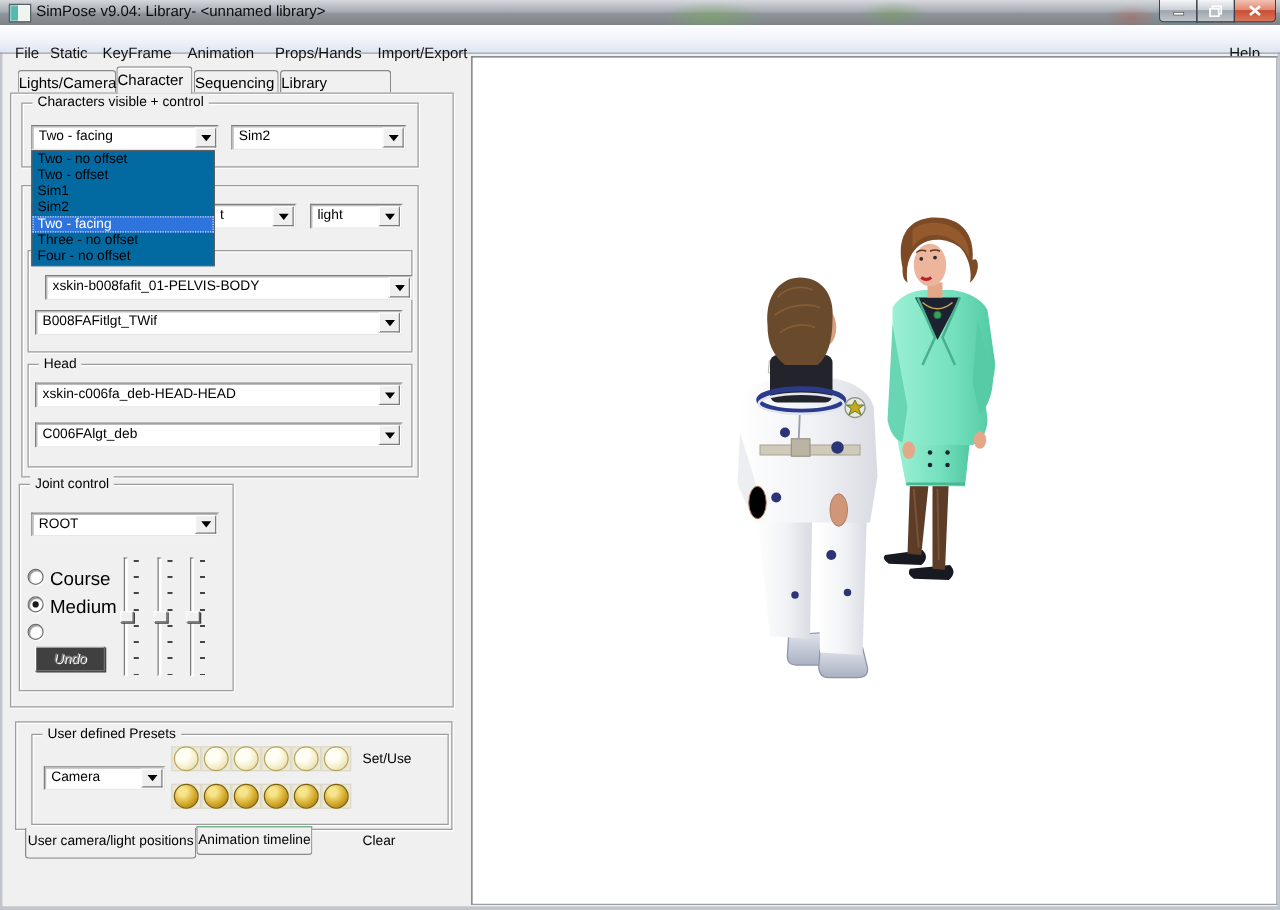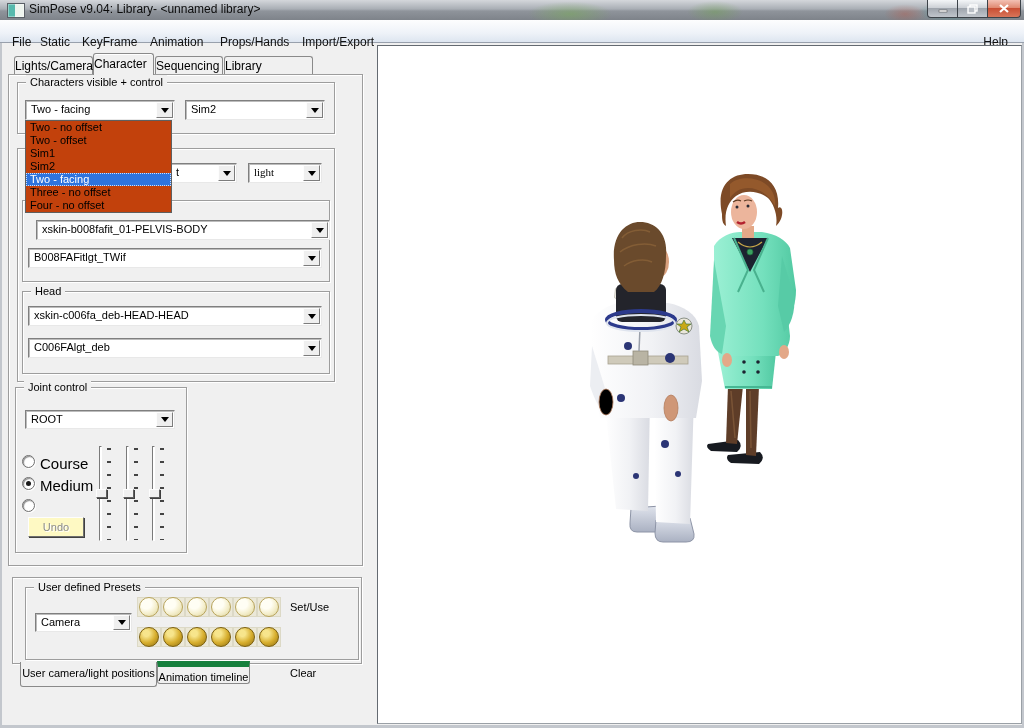--- a/index.html
+++ b/index.html
@@ -42,32 +42,32 @@
     white-space:nowrap;overflow:hidden;}
   .combo .cbtn{position:absolute;right:1px;top:1px;bottom:1px;width:17px;background:#efefef;
     border:1px solid;border-color:#fdfdfd #7c7c7c #7c7c7c #fdfdfd;box-sizing:border-box;
     display:flex;align-items:center;justify-content:center;}
   .combo .arr{width:0;height:0;border-left:4px solid transparent;border-right:4px solid transparent;border-top:5px solid #000;}
   .tab{position:absolute;background:#f0f0f0;border:1px solid #8a8a8a;border-bottom:none;
     border-radius:3px 3px 0 0;font-size:12px;text-align:left;box-sizing:border-box;color:#000;}
   .btab{position:absolute;background:#f0f0f0;border:1px solid #8a8a8a;border-top:none;
     border-radius:0 0 3px 3px;font-size:11px;text-align:center;box-sizing:border-box;color:#000;}
   
-  .popup{position:absolute;left:25px;top:120px;width:147px;height:93px;background:#c2410c;
+  .popup{position:absolute;left:25px;top:120px;width:147px;height:93px;background:#0369a1;
     border:1px solid #5f5f5f;z-index:60;box-sizing:border-box;}
   .popup .pitem{height:13px;line-height:13px;font-size:11px;padding-left:4px;color:#000;white-space:nowrap;}
   .popup .pitem.sel{background:#2f74dd;color:#fff;outline:1px dotted #cfe0f8;outline-offset:-1px;}
   
   .radio{position:absolute;width:11px;height:11px;border-radius:50%;background:#fff;border:1px solid #6e6e6e;
     box-shadow:inset 1px 1px 1px rgba(0,0,0,.45), 1px 1px 0 #fff;}
   .radio .dot{position:absolute;left:3px;top:3px;width:5px;height:5px;border-radius:50%;background:#1a1a1a;display:none;}
   .radio.on .dot{display:block;}
   .rlabel{position:absolute;font-size:15px;color:#000;}
-  .btn{position:absolute;background:#fef9c3;border:1px solid;border-color:#fdfdfd #6f6f6f #6f6f6f #fdfdfd;
-    box-shadow:1px 1px 0 #404040;font-size:11px;text-align:center;box-sizing:border-box;}
+  .btn{position:absolute;background:#404040;border:1px solid;border-color:#fdfdfd #6f6f6f #6f6f6f #fdfdfd;
+    box-shadow:1px 1px 0 #404040;font-size:11px;text-align:center;box-sizing:border-box;font-style:italic;}
   .btn.disabled{color:#8b8b8b;text-shadow:1px 1px 0 #fff;}
   .vslider{position:absolute;width:16px;height:100px;}
   .vslider .groove{position:absolute;left:3px;top:2px;width:3px;height:95px;background:#fff;
     border:1px solid;border-color:#7a7a7a #fff #fff #7a7a7a;box-sizing:border-box;}
   .vslider .ticks{position:absolute;left:11px;top:4px;width:4px;height:92px;
     background:repeating-linear-gradient(180deg,#444 0 1.5px,transparent 1.5px 13px);}
   .vslider .thumb{position:absolute;left:0;top:45px;width:11px;height:9px;background:#f0f0f0;
     border:1px solid;border-color:#fdfdfd #5f5f5f #5f5f5f #fdfdfd;box-shadow:1px 1px 0 #3f3f3f;box-sizing:border-box;}
   
   .slot{position:absolute;width:24px;height:20px;background:#ebe8d8;border:1px solid #dcd9c6;box-sizing:border-box;}
@@ -143,21 +143,21 @@
       </span>
   </div>
 
   <div class="group" style="left:17px;top:148px;width:316px;height:232px;z-index:2;"></div>
   <div class="combo" style="left:25px;top:163px;width:212px;height:20px;z-index:3;">
     <span class="ctext" style="left:150px;">t</span>
     <span class="cbtn">
         <span class="arr"></span>
       </span>
   </div>
-  <div class="combo" style="left:248px;top:163px;width:74px;height:20px;z-index:3;font-family:Liberation Serif, serif;">
+  <div class="combo" style="left:248px;top:163px;width:74px;height:20px;z-index:3;">
     <span class="ctext">light</span>
     <span class="cbtn">
         <span class="arr"></span>
       </span>
   </div>
 
   <div class="group" style="left:22px;top:200px;width:306px;height:80px;z-index:2;"></div>
   <div class="combo" style="left:36px;top:220px;width:294px;height:20px;z-index:3;">
     <span class="ctext">xskin-b008fafit_01-PELVIS-BODY</span>
     <span class="cbtn">
@@ -277,21 +277,21 @@
     </span>
   <span class="slot gold" style="left:233px;top:627px;z-index:3;">
       <span class="ball"></span>
     </span>
   <span class="slot gold" style="left:257px;top:627px;z-index:3;">
       <span class="ball"></span>
     </span>
   <span class="plabel" style="left:290px;top:631px;z-index:3;margin-top:36px;">Clear</span>
 
   <div class="btab" style="left:20px;top:662px;width:137px;height:25px;line-height:22px;z-index:4;">User camera/light positions</div>
-  <div class="btab" style="left:157px;top:661px;width:93px;height:23px;line-height:20px;border-top:6px solid #15803d;z-index:3;">Animation timeline</div>
+  <div class="btab" style="left:157px;top:661px;width:93px;height:23px;line-height:20px;border-top:1px solid #15803d;z-index:3;">Animation timeline</div>
 
   <div class="viewport">
     <svg width="645" height="679" viewBox="0 0 645 679">
       <defs>
         <linearGradient id="suit" x1="0" y1="0" x2="1" y2="0">
           <stop offset="0" stop-color="#ffffff"></stop>
             <stop offset="0.55" stop-color="#f1f2f5"></stop>
             <stop offset="1" stop-color="#d9dbe2"></stop>
         </linearGradient>
         <linearGradient id="mint" x1="0" y1="0" x2="1" y2="0">

